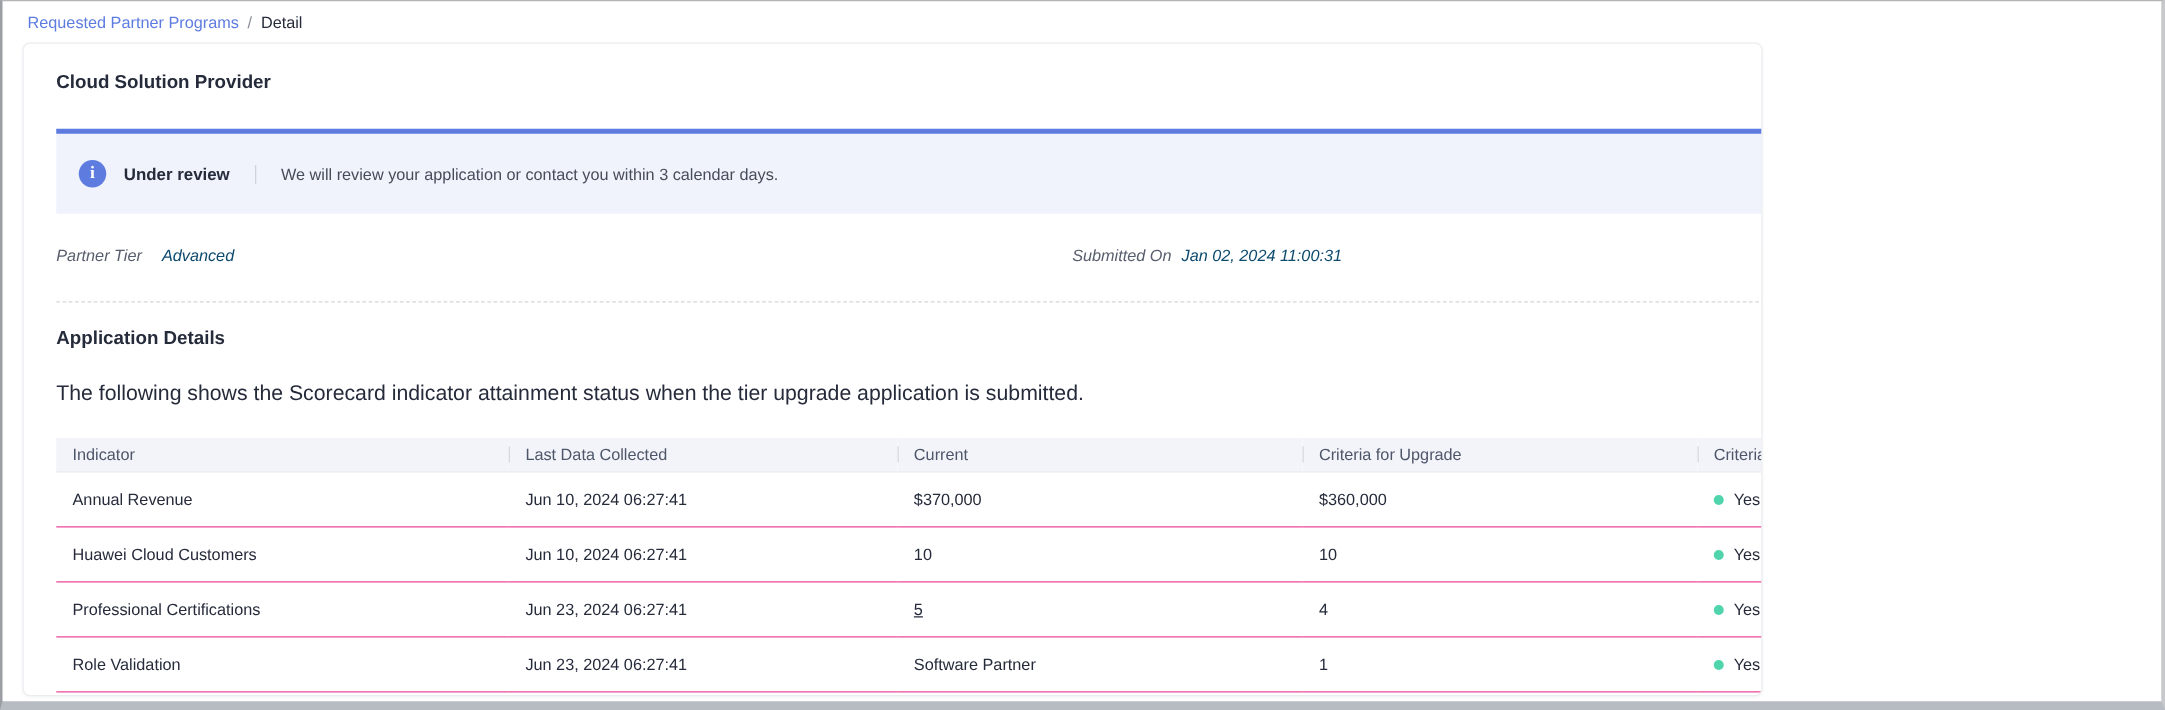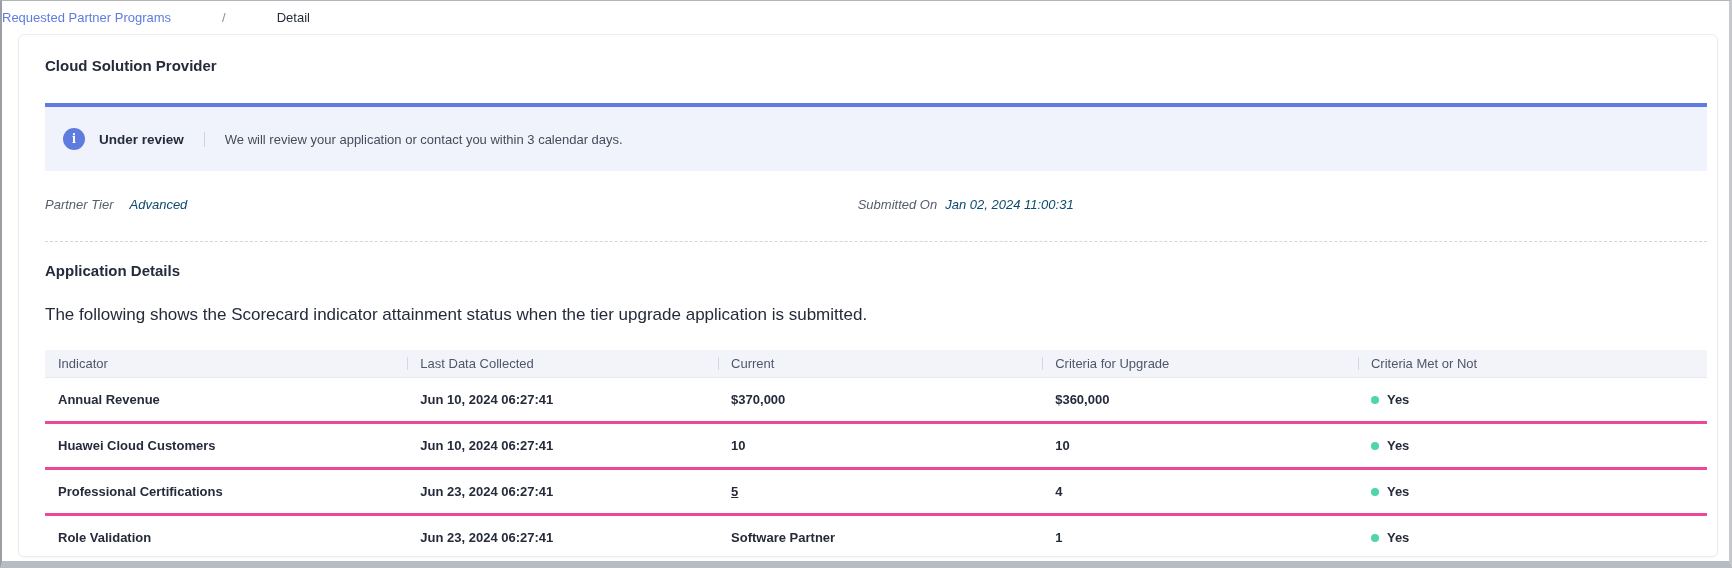--- a/index.html
+++ b/index.html
@@ -4,27 +4,27 @@
 <style>
   html,body{margin:0;padding:0;background:#e8e8e8;}
   body{font-family:"Liberation Sans","DejaVu Sans",sans-serif;}
   .viewport{
     position:relative;width:1732px;height:568px;box-sizing:border-box;
     background:#fff;overflow:hidden;
     border-left:2px solid #9b9ea3;border-top:1px solid #b2b4b8;
     border-right:3px solid #c6c8cb;border-bottom:7px solid #b7bbc2;
   }
   
-  .breadcrumb{height:33px;display:flex;align-items:center;font-size:13px;gap:44px;}
+  .breadcrumb{height:33px;display:flex;align-items:center;padding-left:20px;font-size:13px;}
   .breadcrumb a{color:var(--accent,#5e7ce0);text-decoration:none;cursor:pointer;}
   .breadcrumb .sep{color:#8a8e99;margin:0 7px;}
   .breadcrumb .cur{color:#252b3a;}
   
   .card{
-    margin-left:16px;width:1700px;box-sizing:border-box;height:523px;
+    margin-left:16px;width:1392px;box-sizing:border-box;height:523px;
     background:#fff;border:1px solid #ebedf0;border-radius:6px;
     box-shadow:0 1px 3px rgba(0,0,0,0.04);
     padding:23px 12px 13px 26px;overflow:hidden;
   }
   h1.page-title{margin:0;font-size:15px;line-height:16px;color:#252b3a;font-weight:bold;}
   
   .banner{
     margin-top:29px;width:1662px;box-sizing:border-box;height:68px;
     background:#f0f3fc;border-top:4px solid var(--accent,#5e7ce0);
     display:flex;align-items:center;padding-left:18px;
@@ -55,22 +55,22 @@
   .ind-table col.c5{width:21.0%;}
   .ind-table thead th{
     background:#f2f4fa;height:27px;text-align:left;font-weight:normal;
     color:#4e5669;padding:0 0 0 13px;position:relative;
     border-bottom:1px solid #e7e9ef;
   }
   .ind-table thead th + th::before{
     content:"";position:absolute;left:0;top:7px;width:1px;height:13px;background:#d5d8de;
   }
   .ind-table tbody td{
-    height:43px;padding:0 0 0 13px;color:#252b3a;border-bottom:3px solid #ec4899;
-    overflow:hidden;white-space:nowrap;font-weight:bold;
+    height:43px;padding:0 0 0 13px;color:#252b3a;border-bottom:1px solid #ec4899;
+    overflow:hidden;white-space:nowrap;
   }
   .cell-link{color:#252b3a;text-decoration:underline;cursor:pointer;}
   .met-dot{
     display:inline-block;width:8px;height:8px;border-radius:50%;
     background:var(--success,#50d4ab);margin-right:8px;vertical-align:middle;
   }
   .met-text{vertical-align:middle;}
 </style>
 </head>
 <body>

